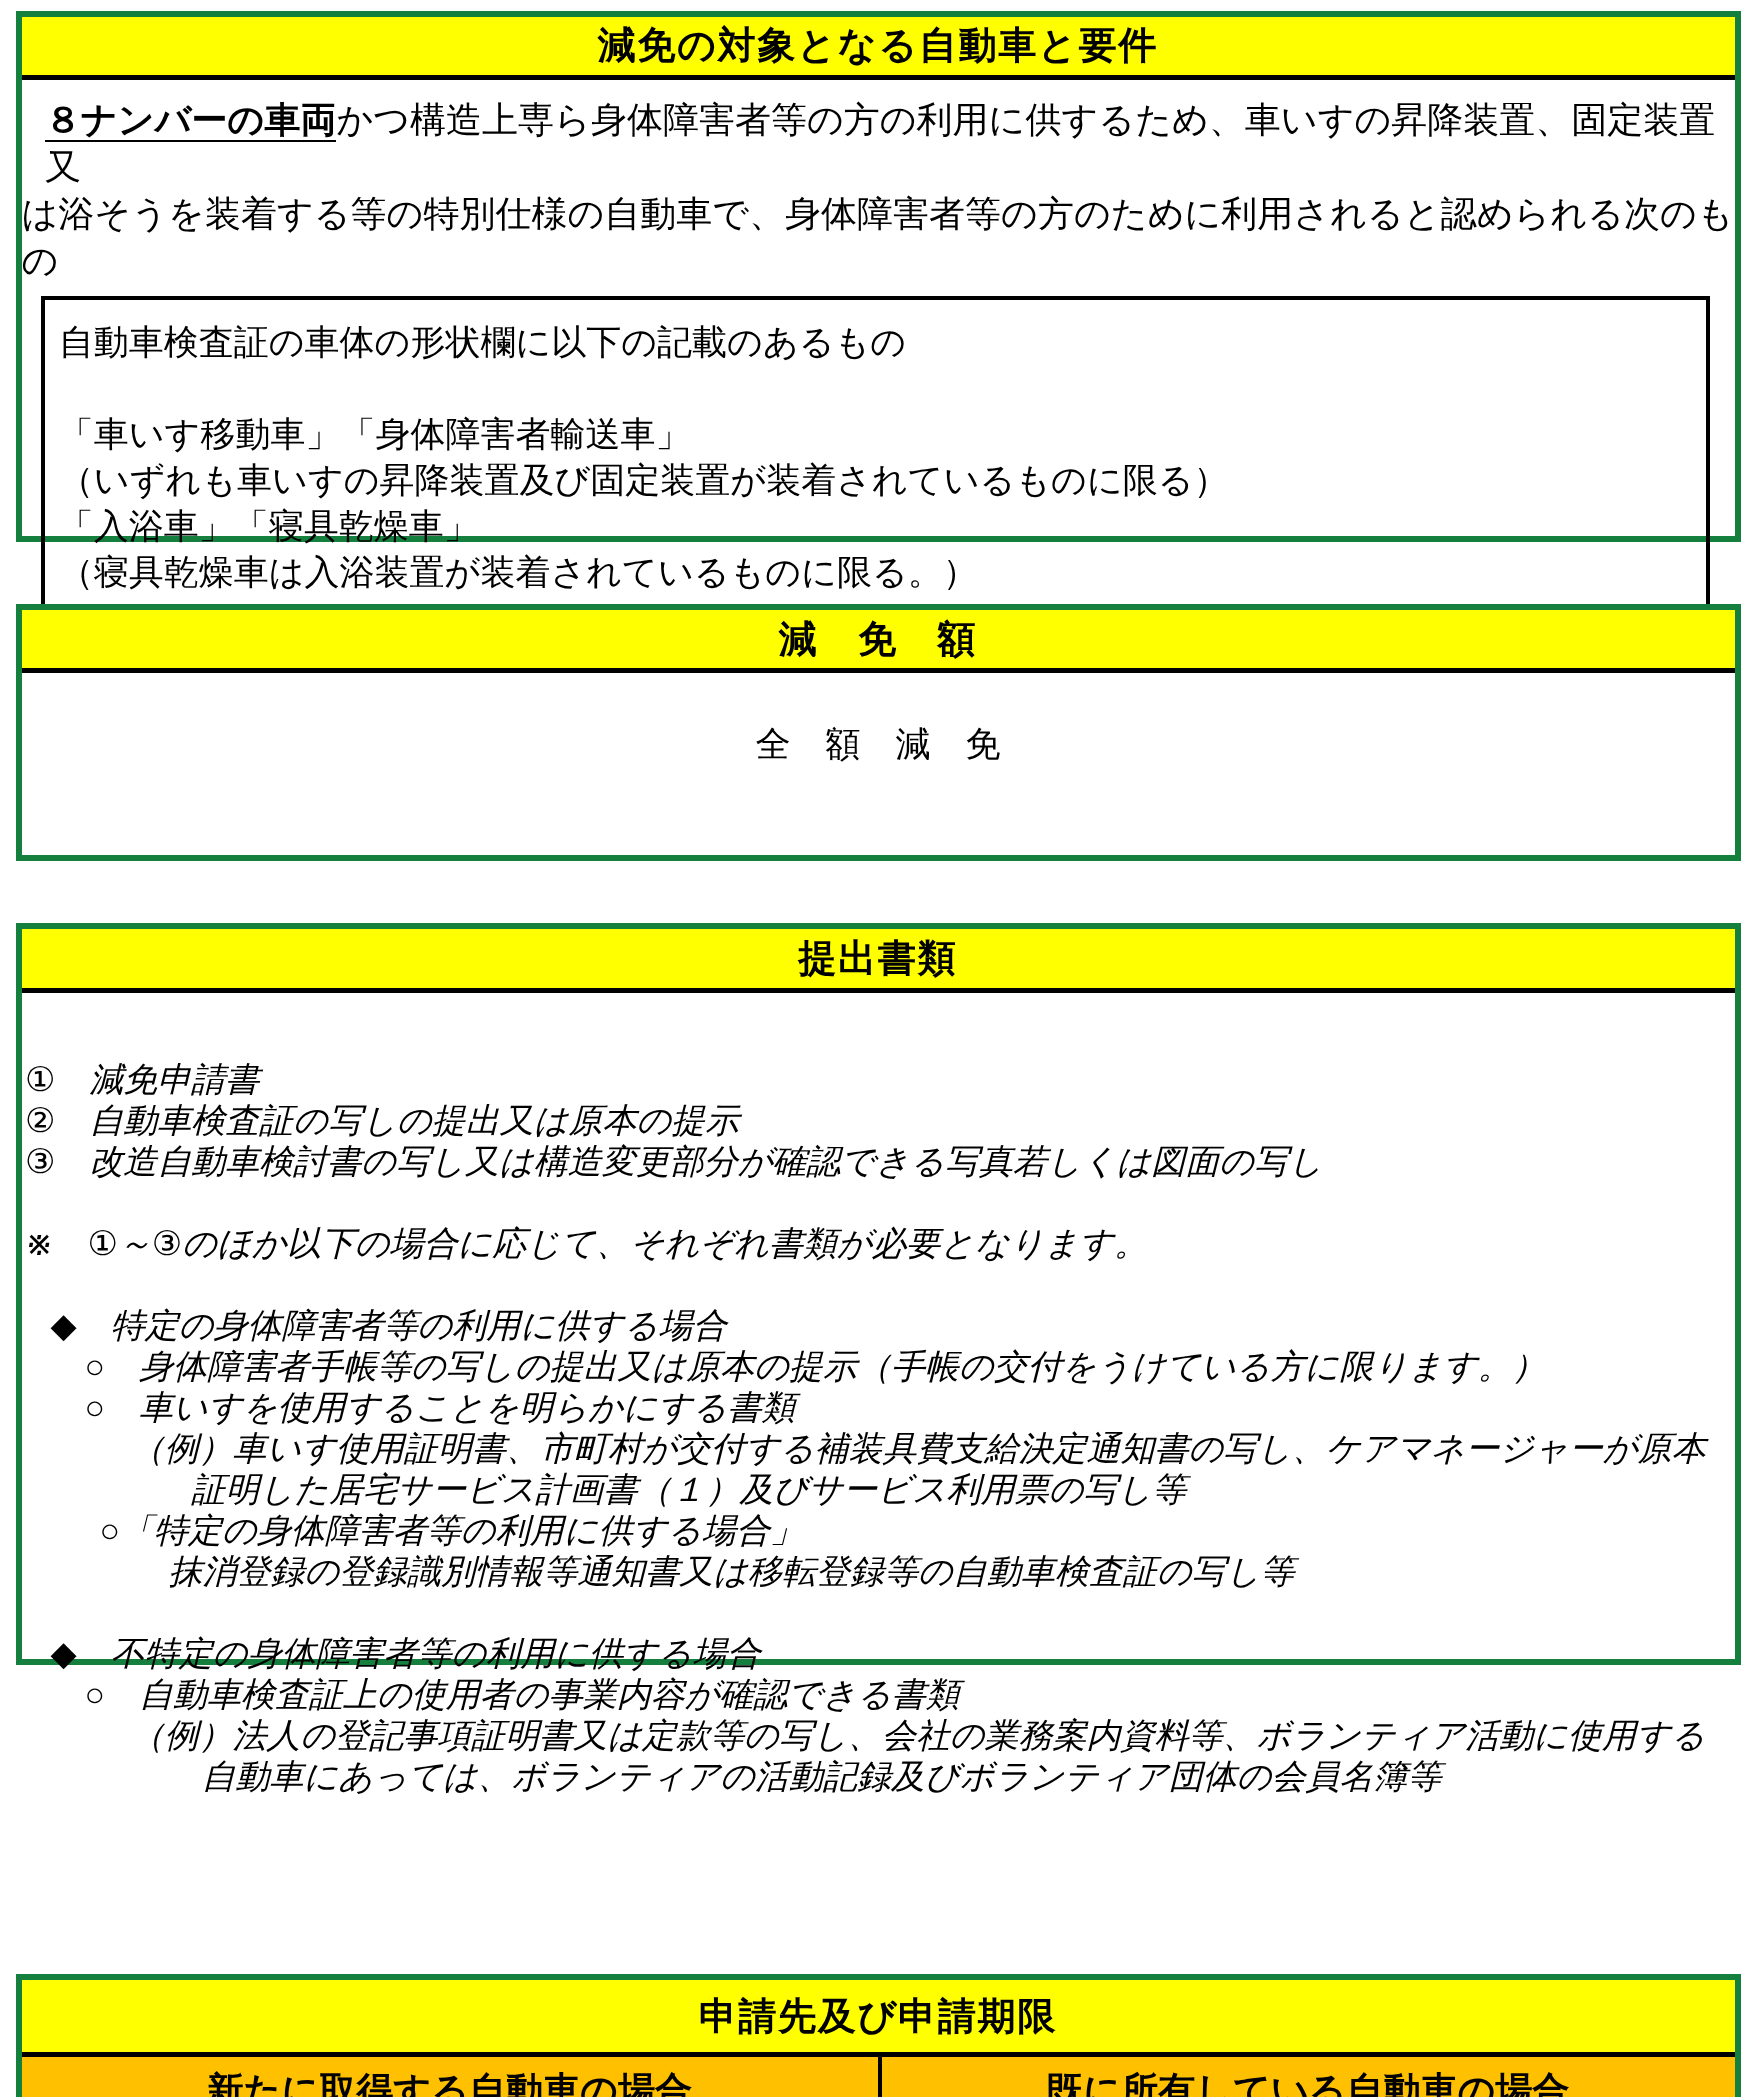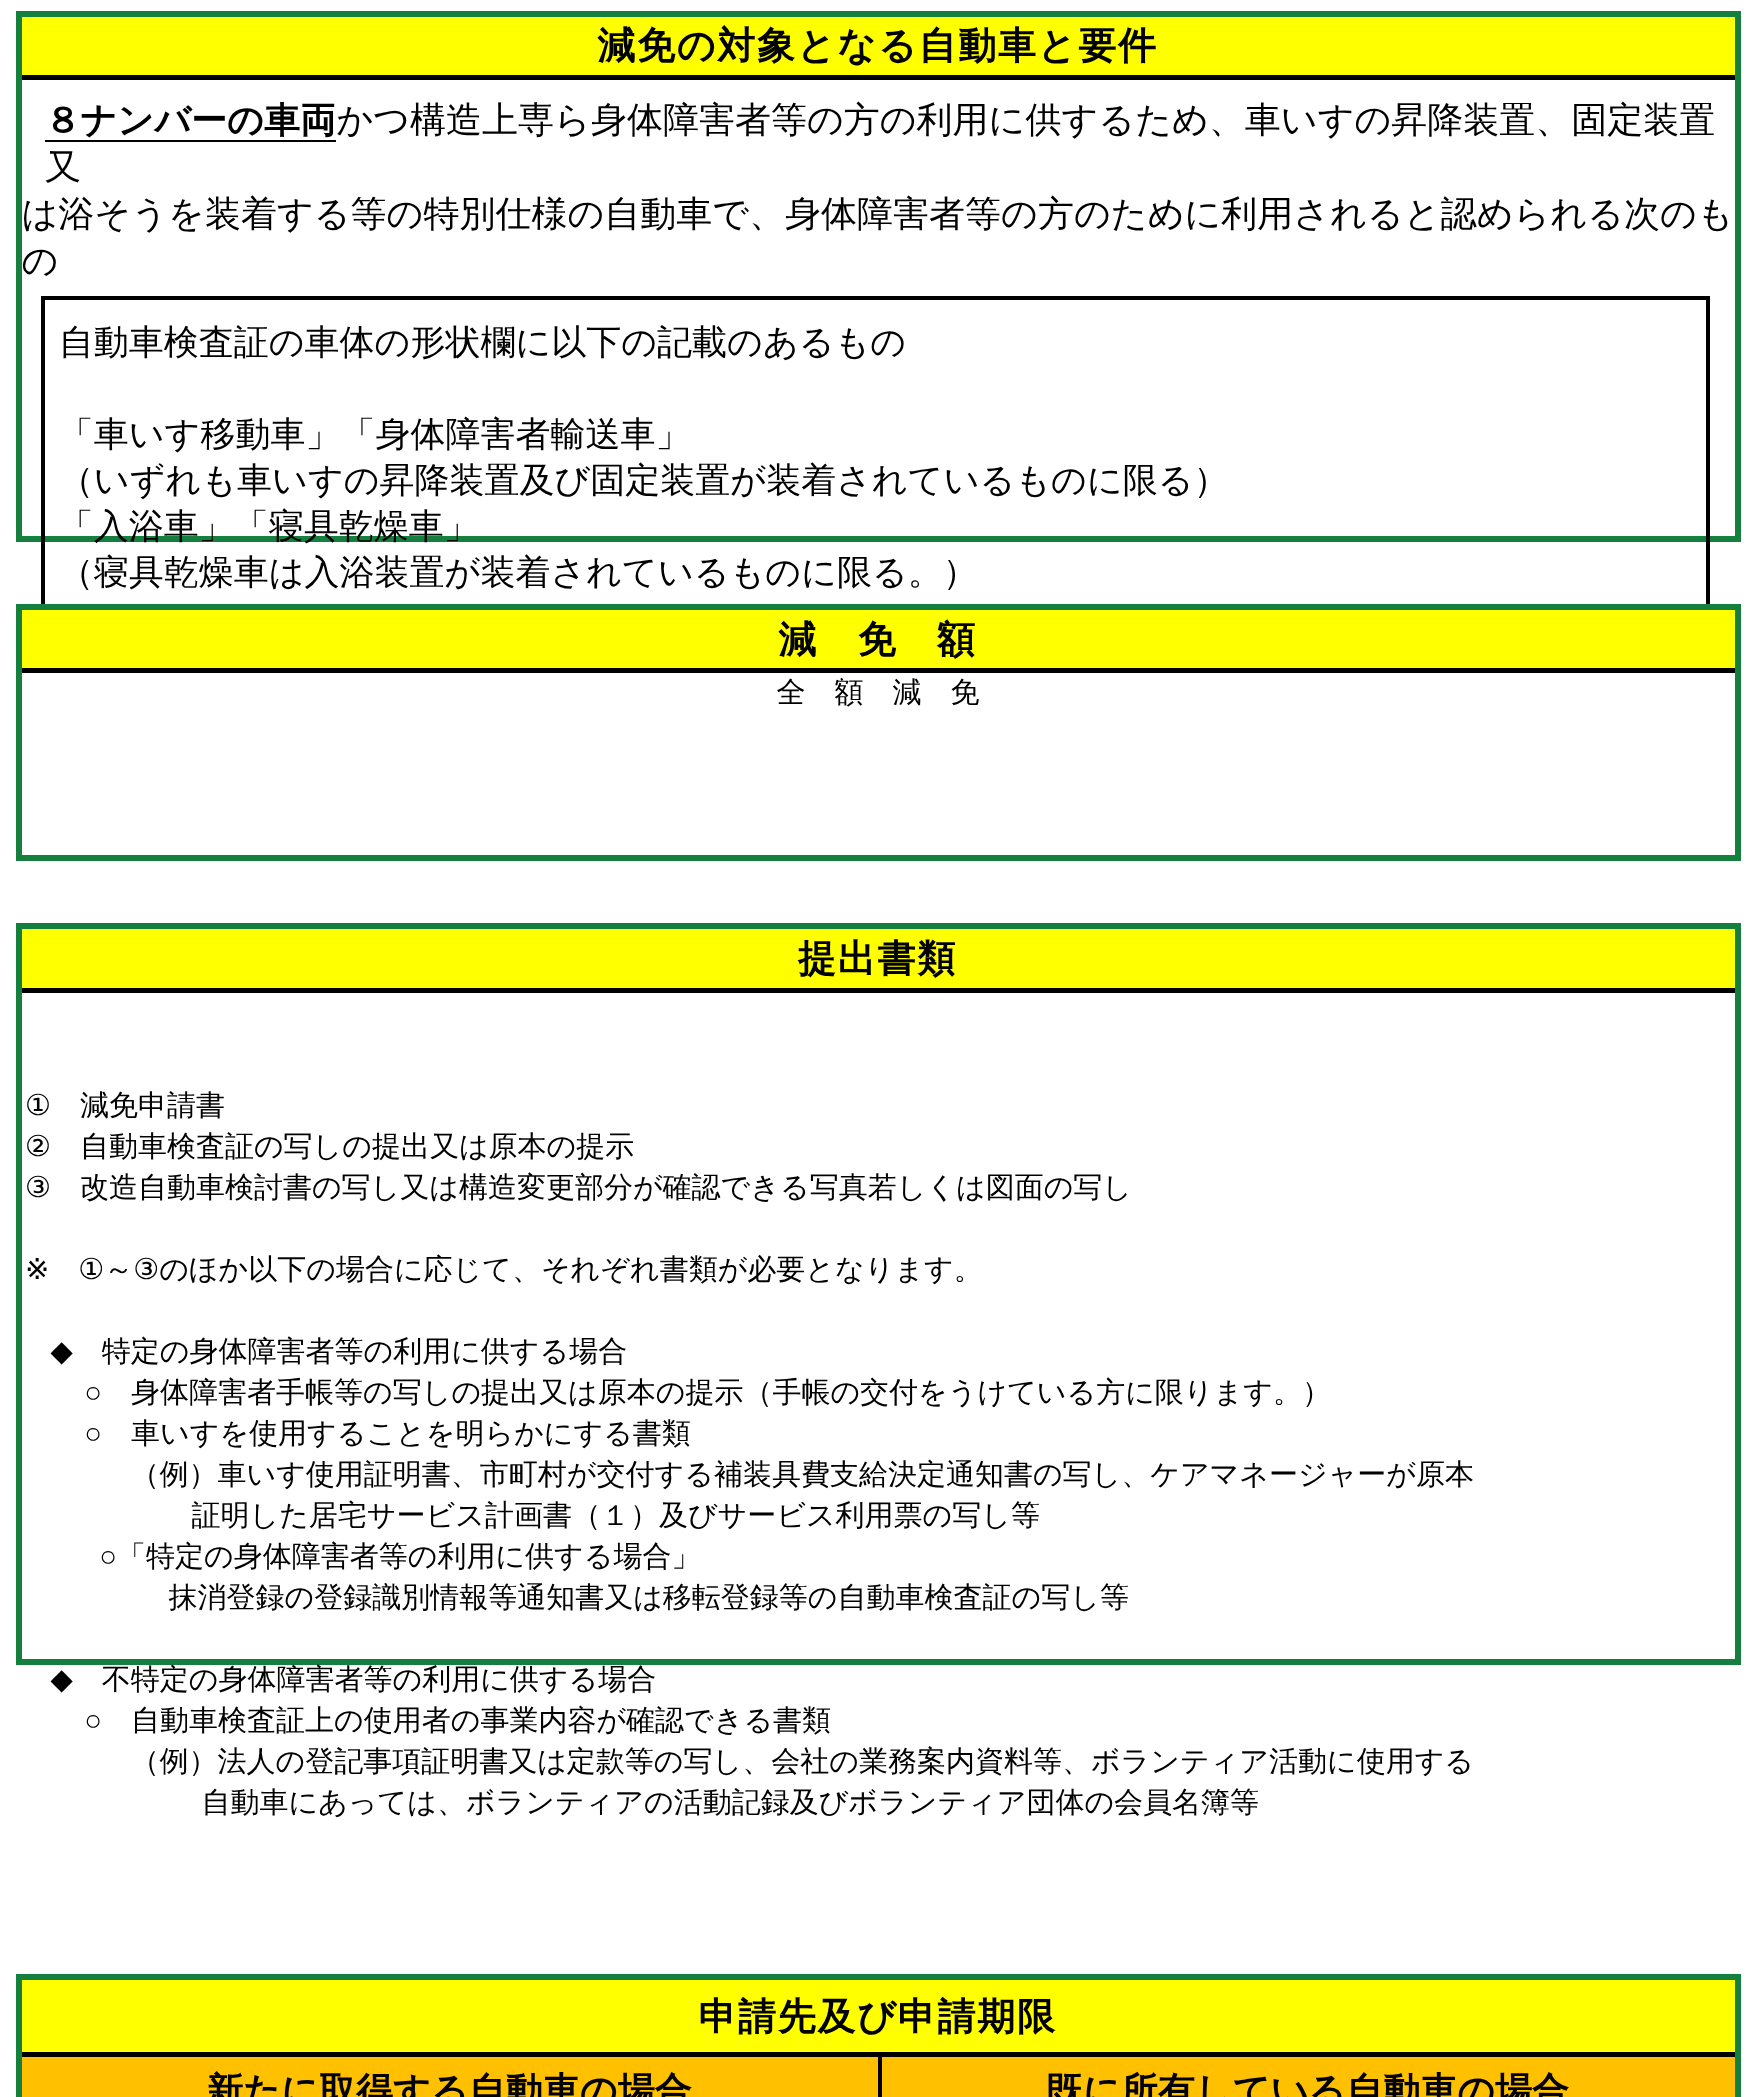--- a/index.html
+++ b/index.html
@@ -32,24 +32,24 @@
   .para .lead { font-weight: bold; border-bottom: 2.9px solid #000; }
   .innerbox {
     margin: 12.6px 25px 0 19px; height: 321px;
     border: 4.2px solid #000; padding: 18.5px 12.6px 0 14.3px;
     font-size: 35px; line-height: 46px;
   }
   .innerbox .gap { height: 46px; }
   .b { font-weight: normal; }
 
   
-  .amt-body { height: 143px; display: flex; justify-content: center; font-size: 29px; }
+  .amt-body { height: 143px; display: flex; align-items: center; justify-content: center; font-size: 35px; }
 
   
-  .doclist { padding-top: 92px; font-size: 29px; line-height: 41px; }
+  .doclist { padding-top: 66px; font-size: 34px; line-height: 41px; font-style: italic; }
   .s3-line { min-height: 41px; white-space: pre; }
 
   
   .orange-row {
     height: 73px; background: #ffc000; border-bottom: 5px solid #000;
     display: flex; font-weight: bold; font-size: 37px;
   }
   .oc { display: flex; align-items: center; justify-content: center; }
   .oc1 { width: 860px; border-right: 4.2px solid #000; }
   .oc2 { flex: 1; }

